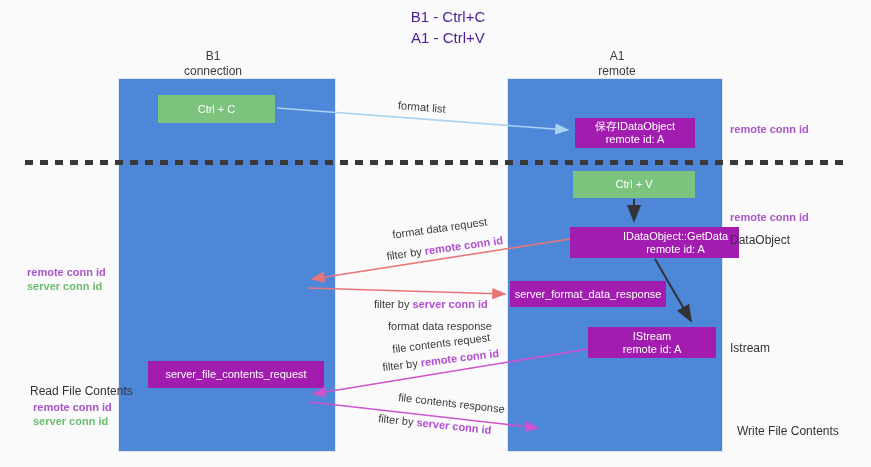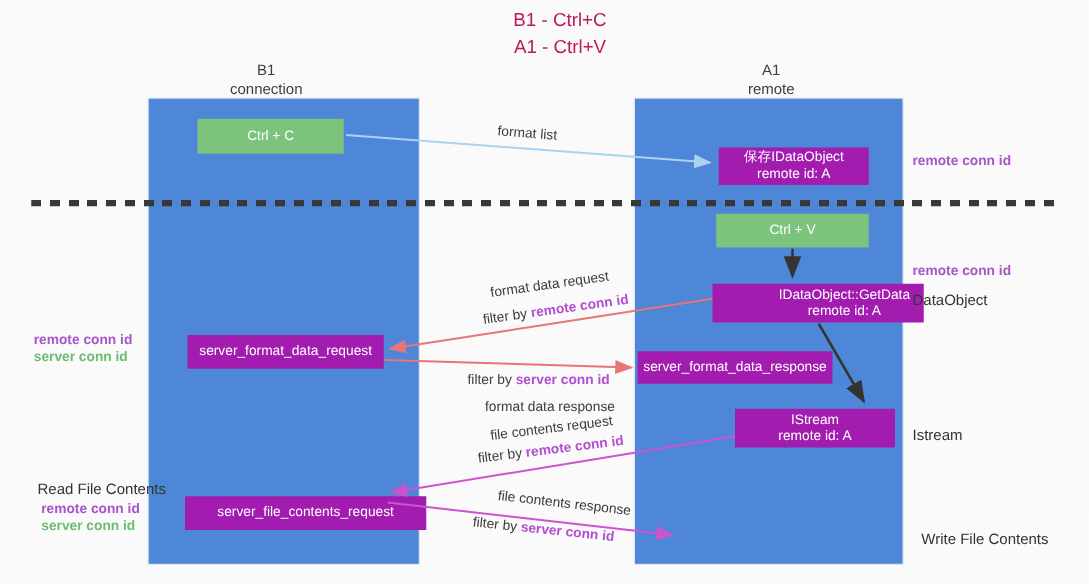--- a/index.html
+++ b/index.html
@@ -2,21 +2,21 @@
 <html><head>
 <meta charset="utf-8">
 <style>
   html,body{margin:0;padding:0;}
   .canvas{
     position:relative;width:871px;height:467px;background:#fafafa;
     font-family:"Liberation Sans",sans-serif;overflow:hidden;
   }
   .title{
     position:absolute;left:348px;top:6px;width:200px;text-align:center;
-    font-size:15px;line-height:21px;color:#be185d;
+    font-size:15px;line-height:21px;color:#4c1d95;
   }
   .lane-header{
     position:absolute;text-align:center;font-size:12px;line-height:15px;color:#3d3d3d;
   }
   .lane{
     position:absolute;top:79px;height:372px;background:#4E86D8;
     box-shadow:0 0 0 1px #dfe6f2;
   }
   .dashline{
     position:absolute;left:25px;top:160px;width:822px;height:5px;
@@ -74,34 +74,31 @@
 
   <div class="node green" style="left:573px;top:171px;width:122px;height:27px;">
     <div>Ctrl + V</div>
   </div>
 
   <div class="node orange" style="left:570px;top:227px;width:127px;height:31px;padding-left:42px;">
     <div>IDataObject::GetData</div>
     <div>remote id: A</div>
   </div>
 
-  <div class="node orange" style="left:150px;top:268px;width:157px;height:27px;">
-    <div>server_format_data_request</div>
-  </div>
 
   <div class="node orange" style="left:510px;top:281px;width:156px;height:26px;">
     <div>server_format_data_response</div>
   </div>
 
   <div class="node orange" style="left:588px;top:327px;width:128px;height:31px;">
     <div>IStream</div>
     <div>remote id: A</div>
   </div>
 
-  <div class="node orange" style="left:148px;top:397px;width:193px;height:27px;">
+  <div class="node orange" style="left:148px;top:361px;width:176px;height:27px;">
     <div>server_file_contents_request</div>
   </div>
 
 
   <svg class="overlay" width="871" height="467" viewBox="0 0 871 467">
     <defs>
       <marker id="m-blue" markerWidth="9" markerHeight="7" refX="8" refY="3.5" orient="auto">
         <path d="M0,0 L9,3.5 L0,7 Z" fill="#A9D3F0"></path>
       </marker>
       <marker id="m-black" markerWidth="9" markerHeight="7" refX="8" refY="3.5" orient="auto">

